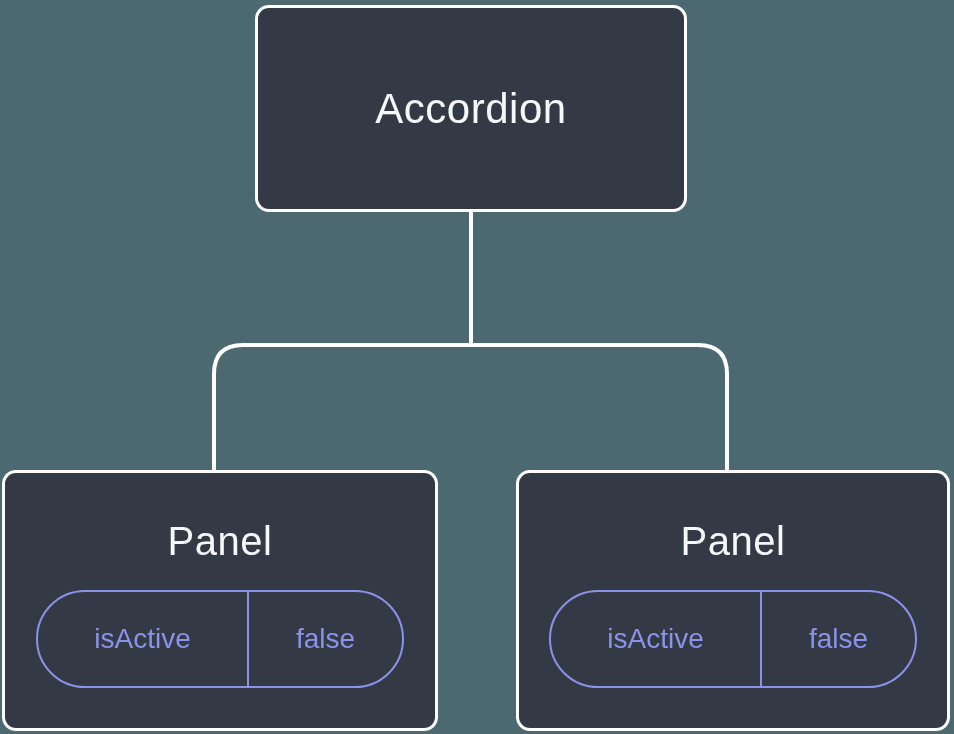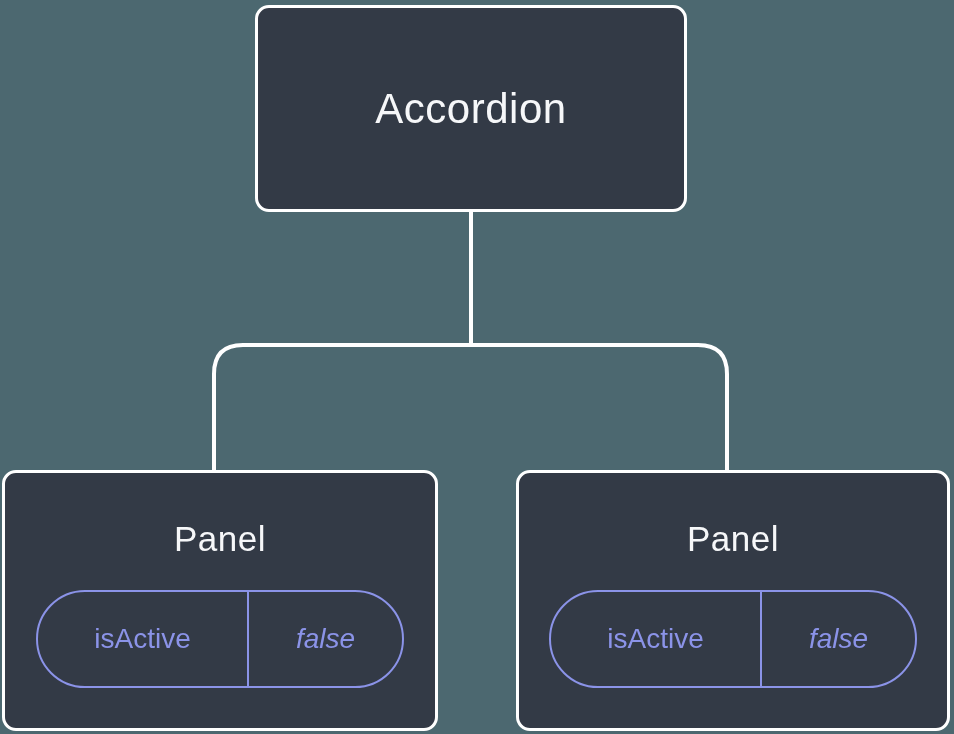--- a/index.html
+++ b/index.html
@@ -38,21 +38,21 @@
     letter-spacing:.5px;
   }
   .node-panel{width:436px;height:261px;top:470px;}
   .node-panel-left{left:2px;}
   .node-panel-right{left:516px;width:434px;}
   .panel-title{
     position:absolute;
     top:46px;left:0;right:0;
     text-align:center;
     color:var(--title-text);
-    font-size:35px;
+    font-size:40px;
     font-weight:500;
     letter-spacing:.5px;
   }
   .state-pill{
     position:absolute;
     top:117px;left:50%;
     transform:translateX(-50%);
     width:368px;height:98px;
     border:2.5px solid var(--accent-purple);
     border-radius:49px;
@@ -63,21 +63,21 @@
     font-weight:400;
   }
   .state-cell{
     display:flex;align-items:center;justify-content:center;
     white-space:nowrap;
   }
   .state-cell-name{
     flex:0 0 211px;
     border-right:2.5px solid var(--accent-purple);
   }
-  .state-cell-value{flex:1;font-style:italic;}
+  .state-cell-value{flex:1;}
 </style>
 </head>
 <body>
 
 <div class="stage">
 
   <svg class="connectors" width="954" height="734" viewBox="0 0 954 734">
     <path d="M 471 211 L 471 346" fill="none" stroke="var(--connector)" stroke-width="4"></path>
     <path d="M 214 471 L 214 374 Q 214 345 243 345 L 698 345 Q 727 345 727 374 L 727 471" fill="none" stroke="var(--connector)" stroke-width="4"></path>
   </svg>

